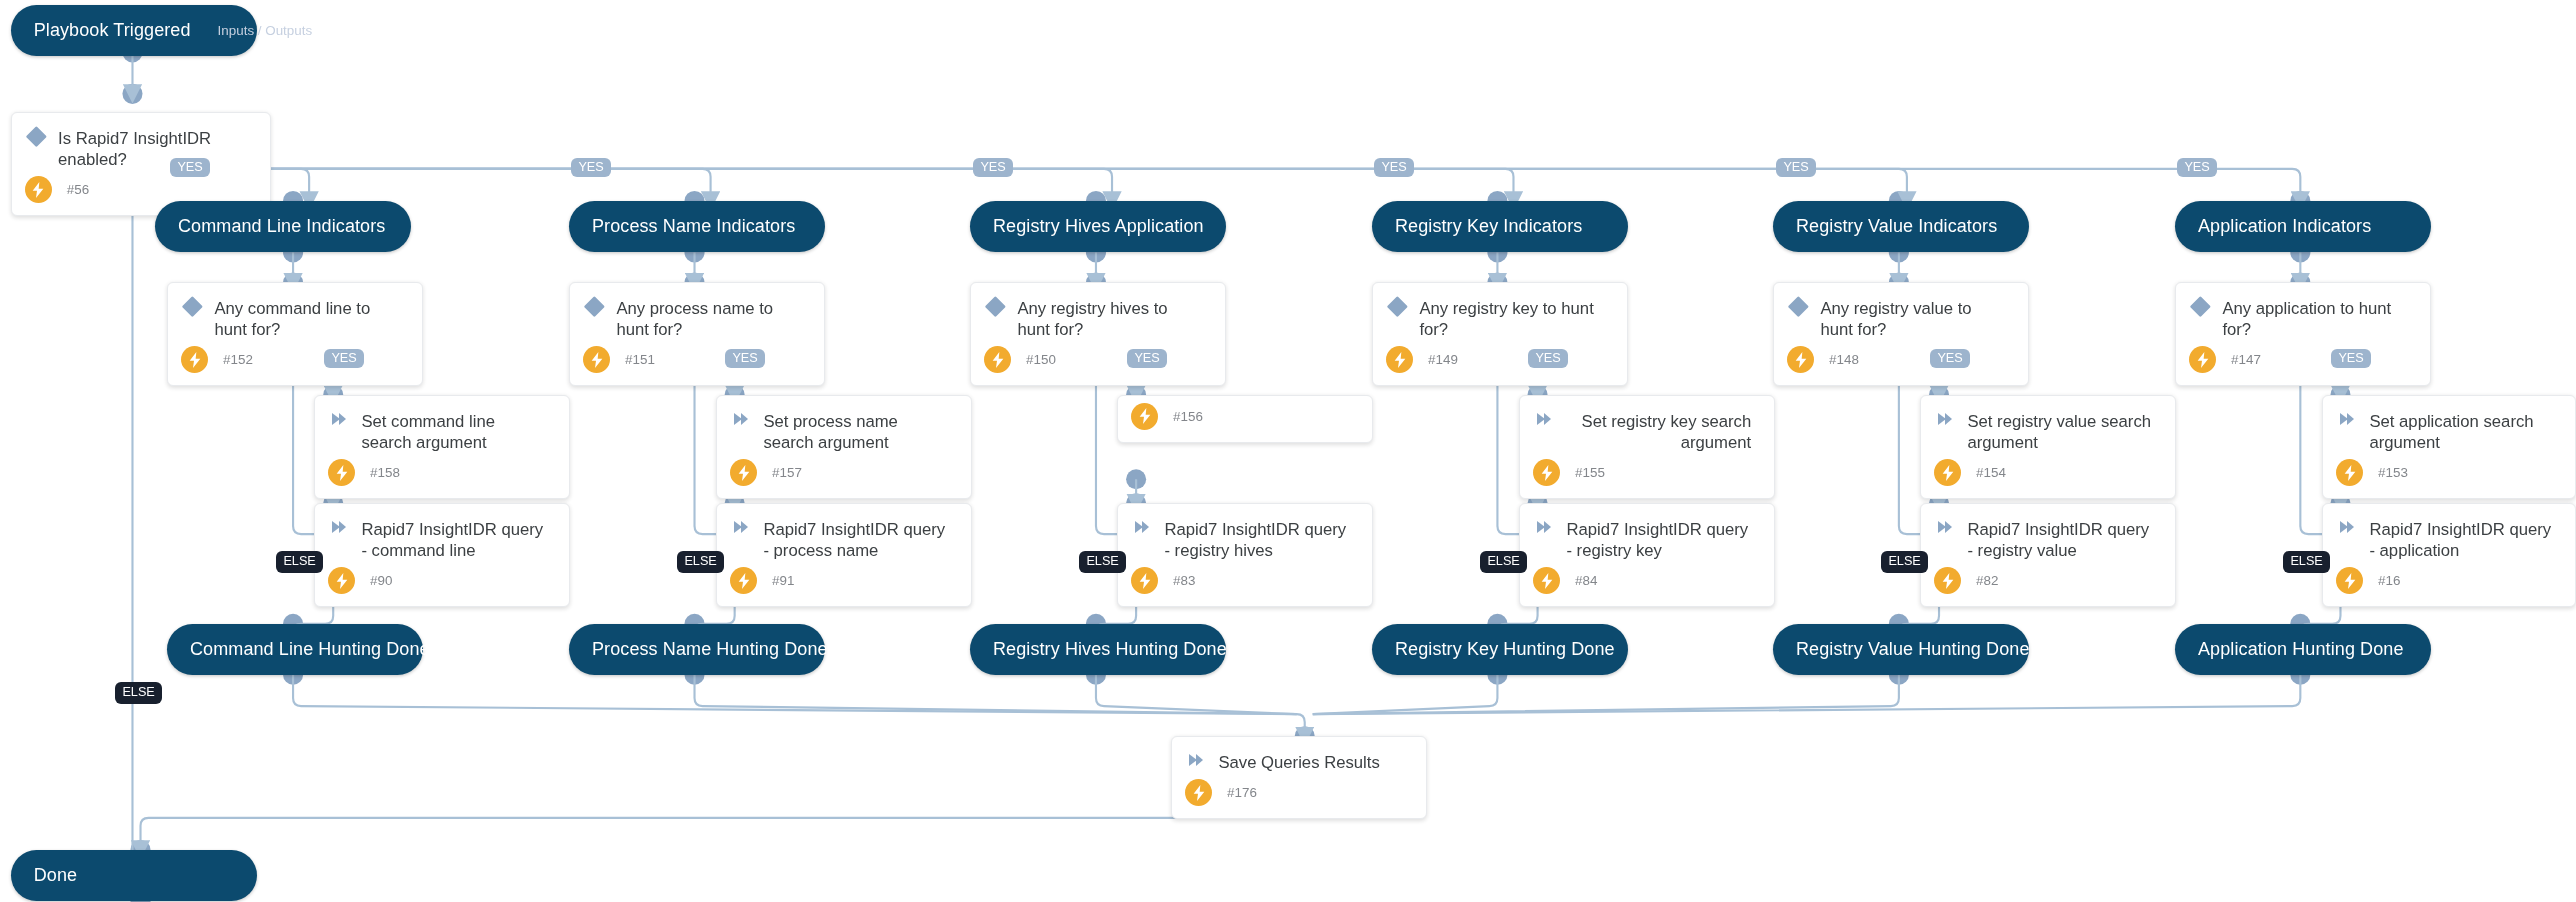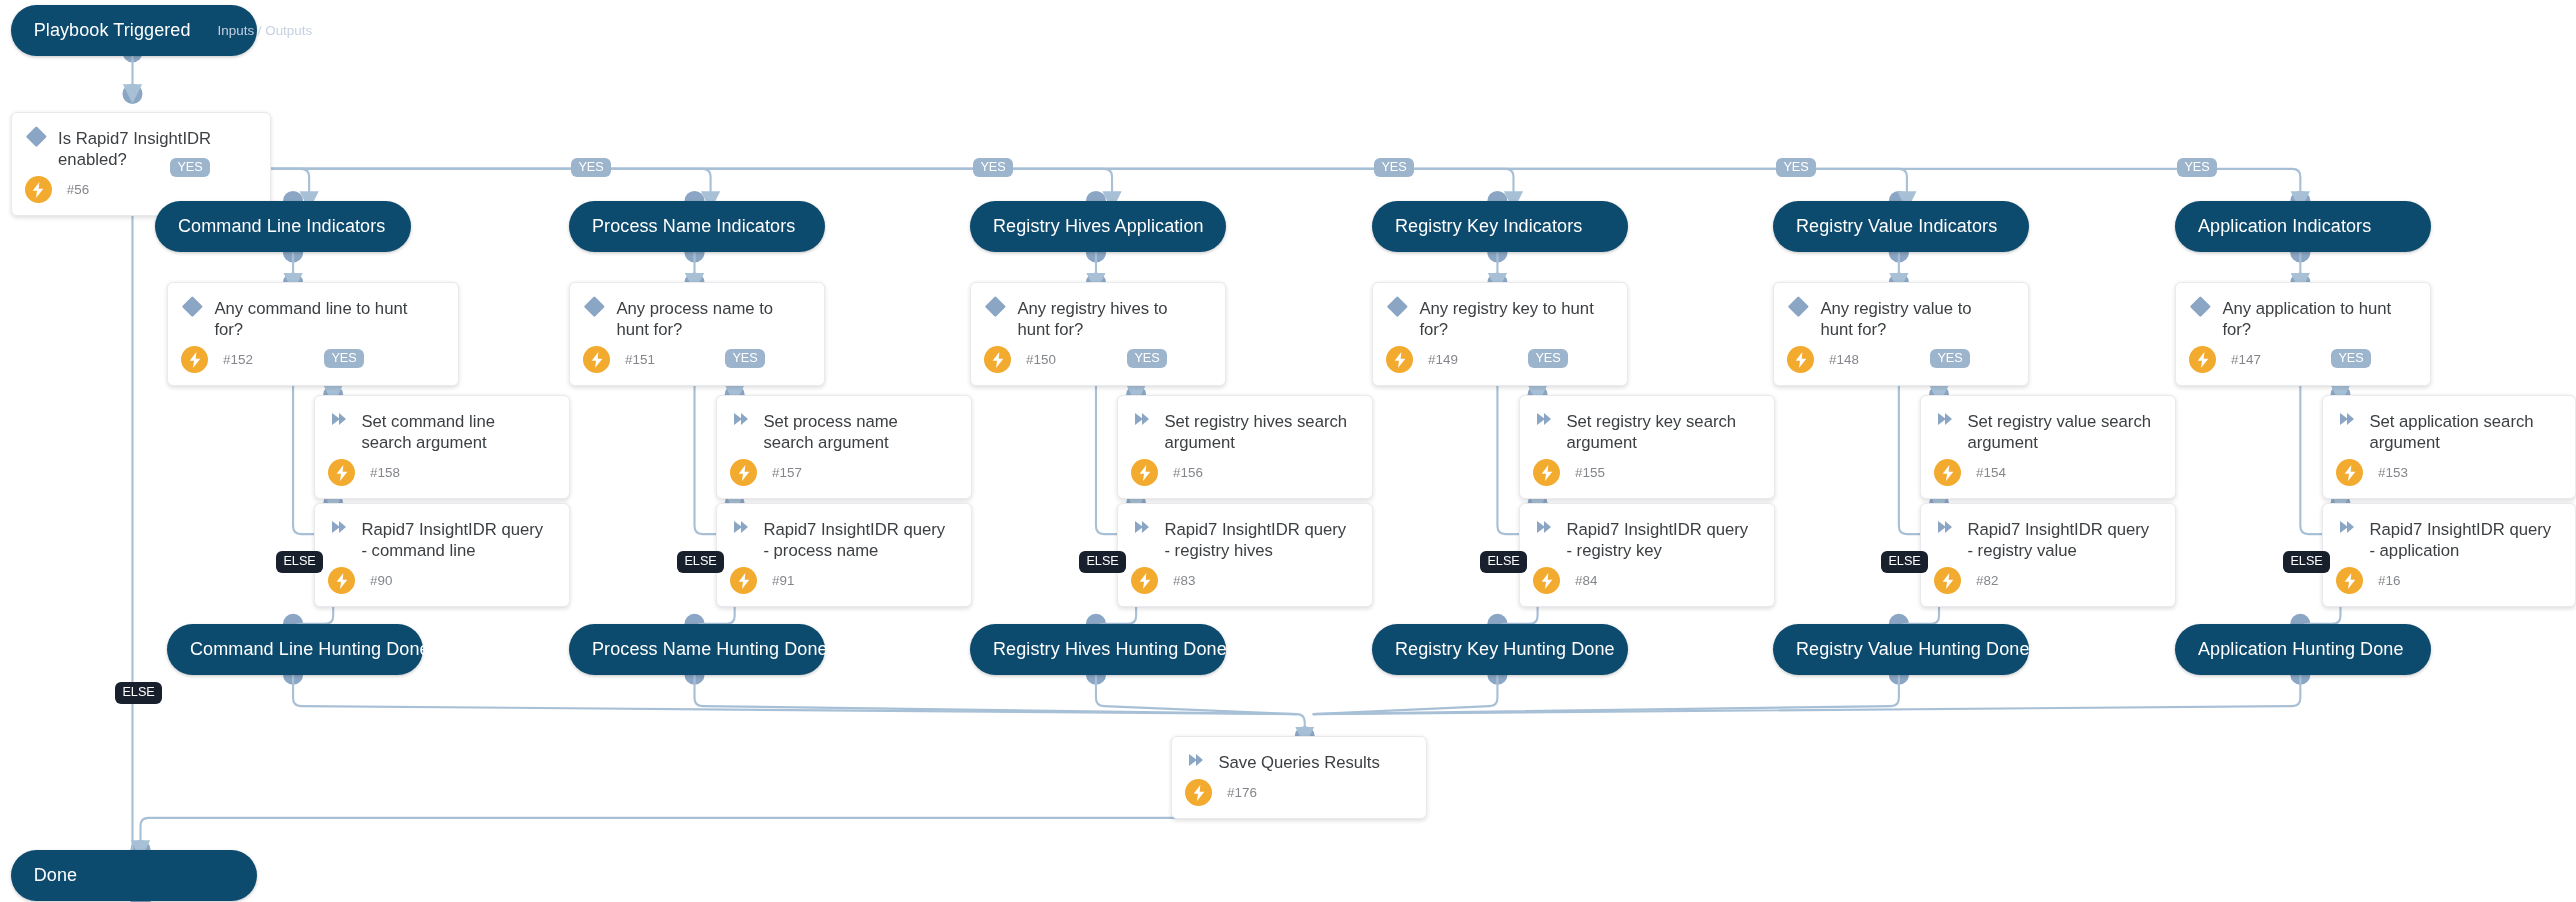--- a/index.html
+++ b/index.html
@@ -312,21 +312,21 @@
       <span class="card-id">#56</span>
     </div>
   </div>
 
   <div class="else-label" style="left:115px; top:682px;">ELSE</div>
 
   <div id="branch-layer">
       <div class="pill" style="left:155px; top:201px; width:256px;">
         <span class="pill-title">Command Line Indicators</span>
       </div>
-      <div class="card" style="left:167px; top:282px; width:292px;">
+      <div class="card" style="left:167px; top:282px; width:256px;">
         <div class="card-row">
           <span class="card-glyph">
             <i class="diamond"></i>
           </span>
           <span class="card-title">Any command line to hunt for?</span>
         </div>
         <div class="card-foot">
           <span class="bolt">
             <svg width="12" height="16" viewBox="0 0 18 24">
               <path d="M11 0 L1 13 L7.5 13 L6 24 L17 10 L10 10 Z" fill="#ffffff"></path>
@@ -443,26 +443,20 @@
         <div class="card-foot">
           <span class="bolt">
             <svg width="12" height="16" viewBox="0 0 18 24">
               <path d="M11 0 L1 13 L7.5 13 L6 24 L17 10 L10 10 Z" fill="#ffffff"></path>
             </svg>
           </span>
           <span class="card-id">#150</span>
         </div>
       </div>
       <div class="card" style="left:1117px; top:395px; width:256px;">
-        <div class="card-row">
-          <span class="card-glyph">
-            <i class="chevron"></i>
-          </span>
-          <span class="card-title">Set registry hives search argument</span>
-        </div>
         <div class="card-foot">
           <span class="bolt">
             <svg width="12" height="16" viewBox="0 0 18 24">
               <path d="M11 0 L1 13 L7.5 13 L6 24 L17 10 L10 10 Z" fill="#ffffff"></path>
             </svg>
           </span>
           <span class="card-id">#156</span>
         </div>
       </div>
       <div class="card" style="left:1117px; top:503px; width:256px;">
@@ -499,21 +493,21 @@
         </div>
         <div class="card-foot">
           <span class="bolt">
             <svg width="12" height="16" viewBox="0 0 18 24">
               <path d="M11 0 L1 13 L7.5 13 L6 24 L17 10 L10 10 Z" fill="#ffffff"></path>
             </svg>
           </span>
           <span class="card-id">#149</span>
         </div>
       </div>
-      <div class="card" style="left:1519px; top:395px; width:256px;">
+      <div class="card" style="left:1519px; top:395px; width:256px;text-align:right;">
         <div class="card-row">
           <span class="card-glyph">
             <i class="chevron"></i>
           </span>
           <span class="card-title">Set registry key search argument</span>
         </div>
         <div class="card-foot">
           <span class="bolt">
             <svg width="12" height="16" viewBox="0 0 18 24">
               <path d="M11 0 L1 13 L7.5 13 L6 24 L17 10 L10 10 Z" fill="#ffffff"></path>

